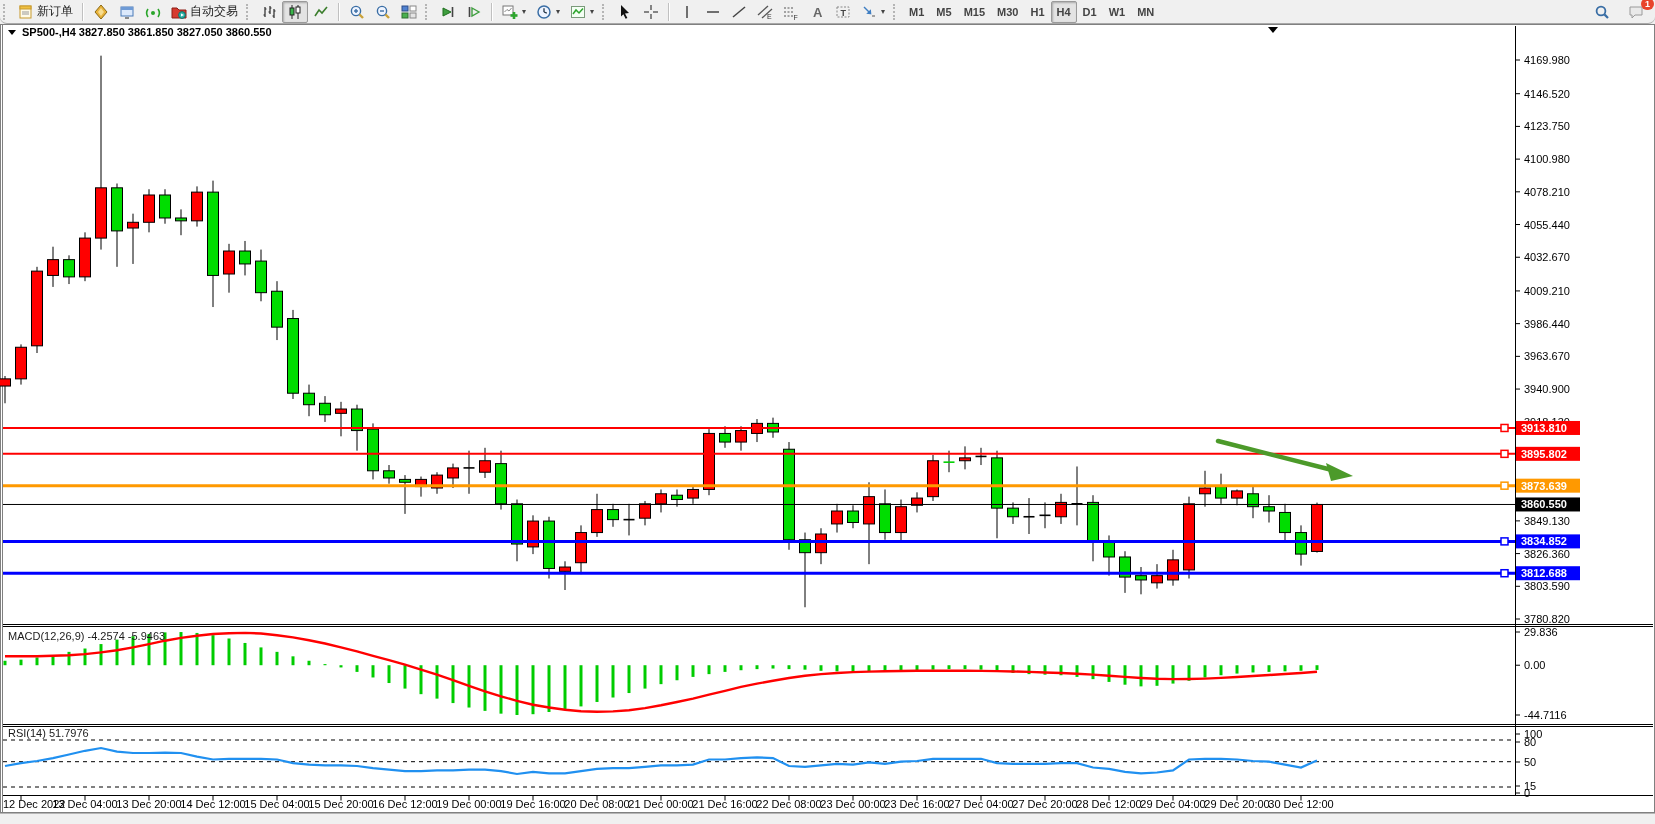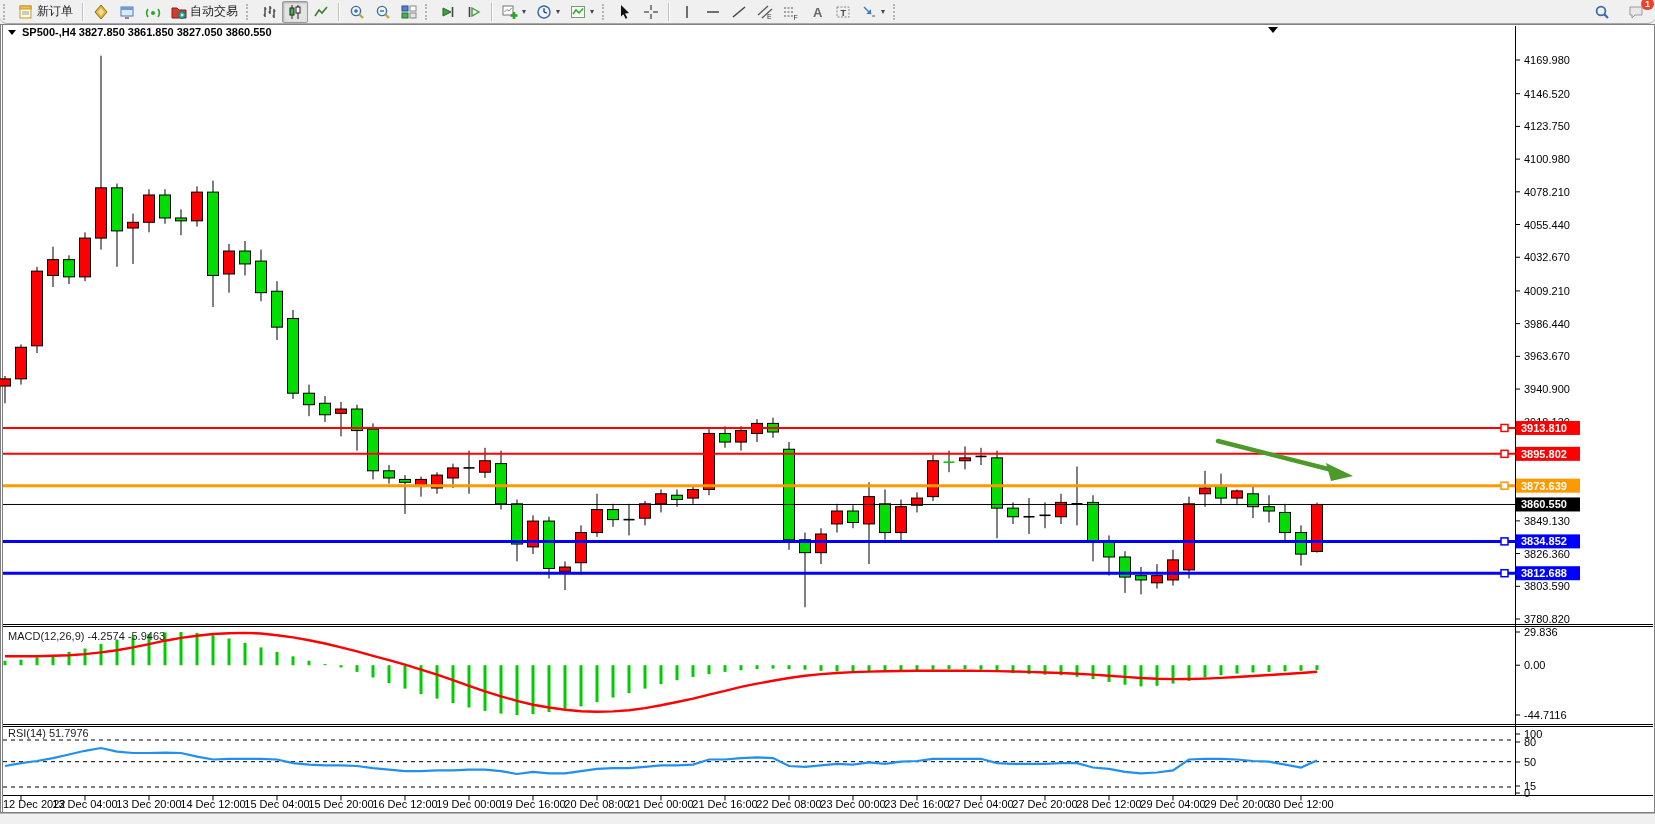--- a/index.html
+++ b/index.html
@@ -273,20 +273,31 @@
           <g stroke="#3f7ec2" stroke-width="1.4">
             <line x1="3" y1="3" x2="9" y2="9"></line>
             <polygon points="9.6,9.6 6.8,9.3 9.3,6.8" fill="#3f7ec2"></polygon>
           </g>
           <line x1="11" y1="12" x2="14" y2="12" stroke="#555"></line>
         </svg>
       </span>
       <span class="drop">▾</span>
     </span>
   <span class="grip"></span>
+  <span id="tf-box" style="display:flex;align-items:center;">
+      <span class="tbtn tflabel">M1</span>
+      <span class="tbtn tflabel">M5</span>
+      <span class="tbtn tflabel">M15</span>
+      <span class="tbtn tflabel">M30</span>
+      <span class="tbtn tflabel">H1</span>
+      <span class="tbtn tflabel active">H4</span>
+      <span class="tbtn tflabel">D1</span>
+      <span class="tbtn tflabel">W1</span>
+      <span class="tbtn tflabel">MN</span>
+    </span>
   <span id="tb-right">
     <span class="tbtn">
         <span>
           <svg width="16" height="16" viewBox="0 0 16 16">
             <circle cx="7" cy="7" r="4.4" fill="none" stroke="#3a6ea5" stroke-width="1.8"></circle>
             <line x1="10.4" y1="10.4" x2="14" y2="14" stroke="#3a6ea5" stroke-width="2.2"></line>
           </svg>
         </span>
       </span>
     <span class="tbtn" style="position:relative">

